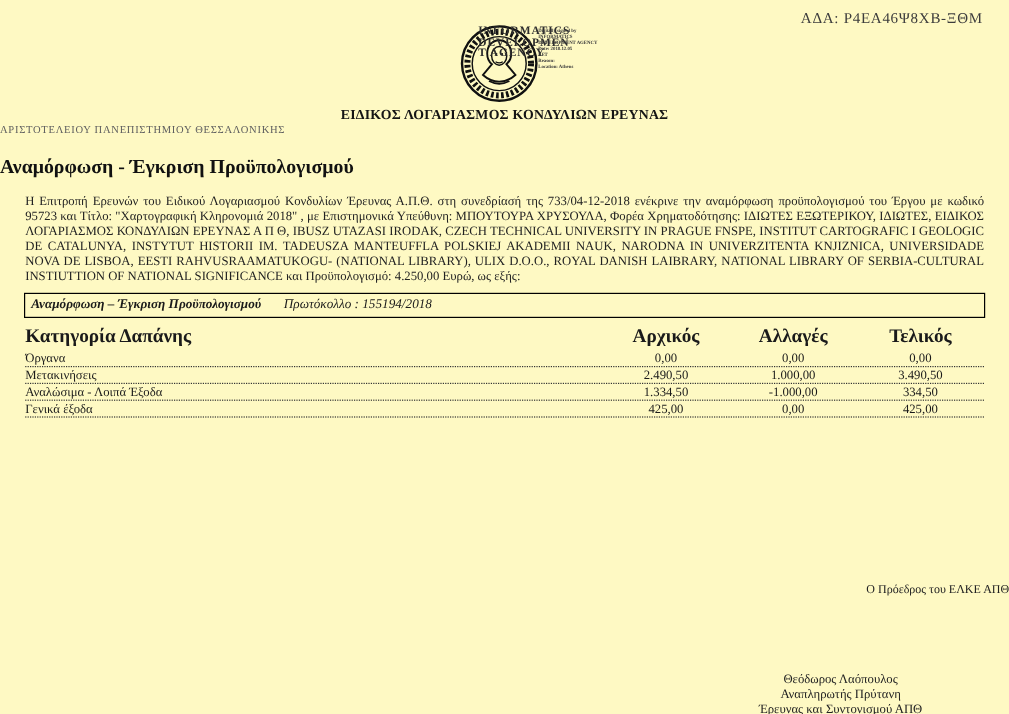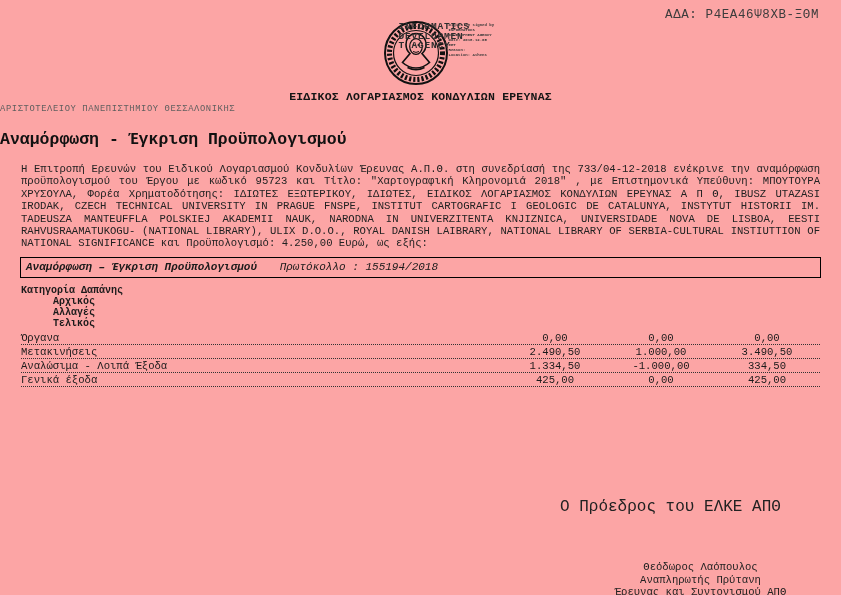--- a/index.html
+++ b/index.html
@@ -1,20 +1,20 @@
 <!DOCTYPE html>
 <html><head>
 <meta charset="utf-8">
 <style>
   html,body{margin:0;padding:0;background:#e8e8e8;}
   .page{
     position:relative;
     width:841px;height:595px;
-    background:#fca5a5;
-    font-family:Liberation Mono, monospace;
+    background:#fef9c3;
+    font-family:Liberation Serif, serif;
     color:#1a1a1a;
     overflow:hidden;
     margin:0 auto;
   }
   
   .ada{
     position:absolute;top:8px;right:22px;
     font-size:12.5px;letter-spacing:.6px;color:#3c3c3c;
   }
   
@@ -54,28 +54,28 @@
   .protocol-box{
     margin:7px 20px 0 20px;
     border:1px solid #000;
     padding:3px 5px 4px 5px;
     font-size:11px;
   }
   .protocol-box .ptitle{font-weight:bold;font-style:italic;}
   .protocol-box .pnum{font-style:italic;padding-left:16px;}
   
   .btable{margin:7px 21px 0 21px;font-size:10.6px;}
-  .thead{display:flex;font-weight:bold;font-size:10px;padding-bottom:2px;flex-direction:column;}
+  .thead{display:flex;font-weight:bold;font-size:16px;padding-bottom:2px;}
   .trow{display:flex;border-bottom:1px dotted #333;height:13px;align-items:flex-end;}
   .tcat{flex:1 1 auto;min-width:0;}
   .tnum{width:106px;text-align:center;flex:0 0 auto;}
   
   .sig-role{
-    position:absolute;left:560px;top:498px;width:281px;
-    text-align:left;font-size:16px;color:#222;
+    position:absolute;left:560px;top:486px;width:281px;
+    text-align:right;font-size:10px;color:#222;
   }
   .sig-block{
     position:absolute;left:560px;top:561px;width:281px;
     text-align:center;font-size:10.6px;line-height:12.6px;color:#222;
   }
 </style>
 </head>
 <body>
 
 <div class="page">

